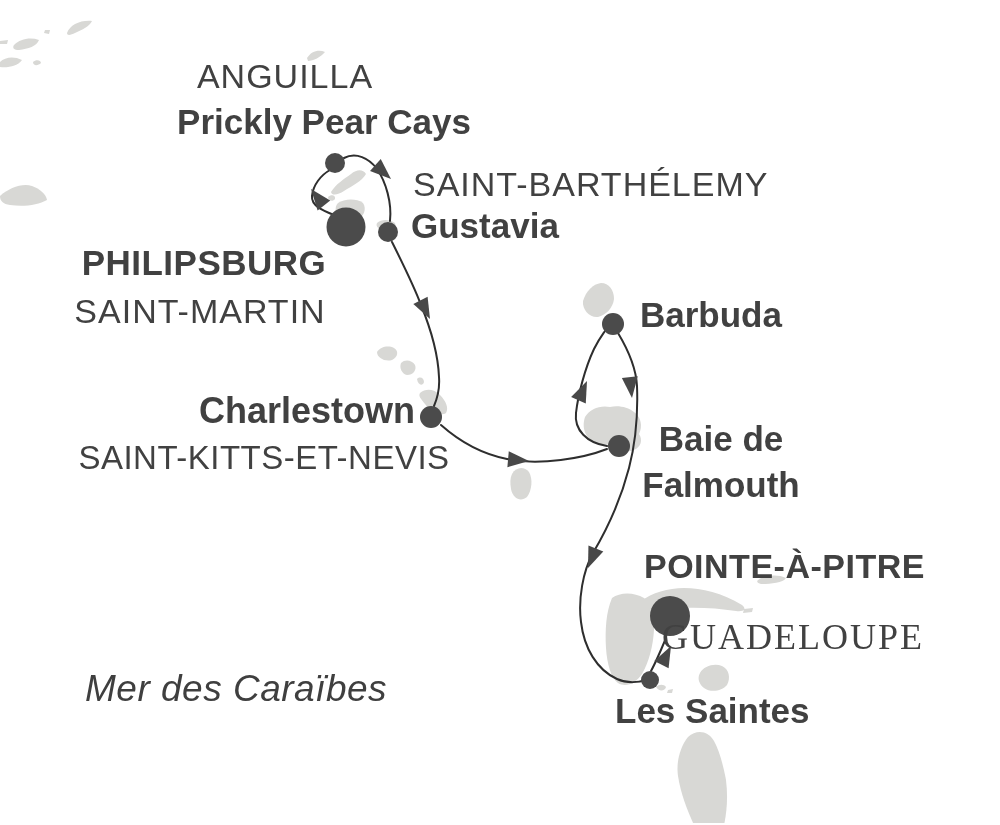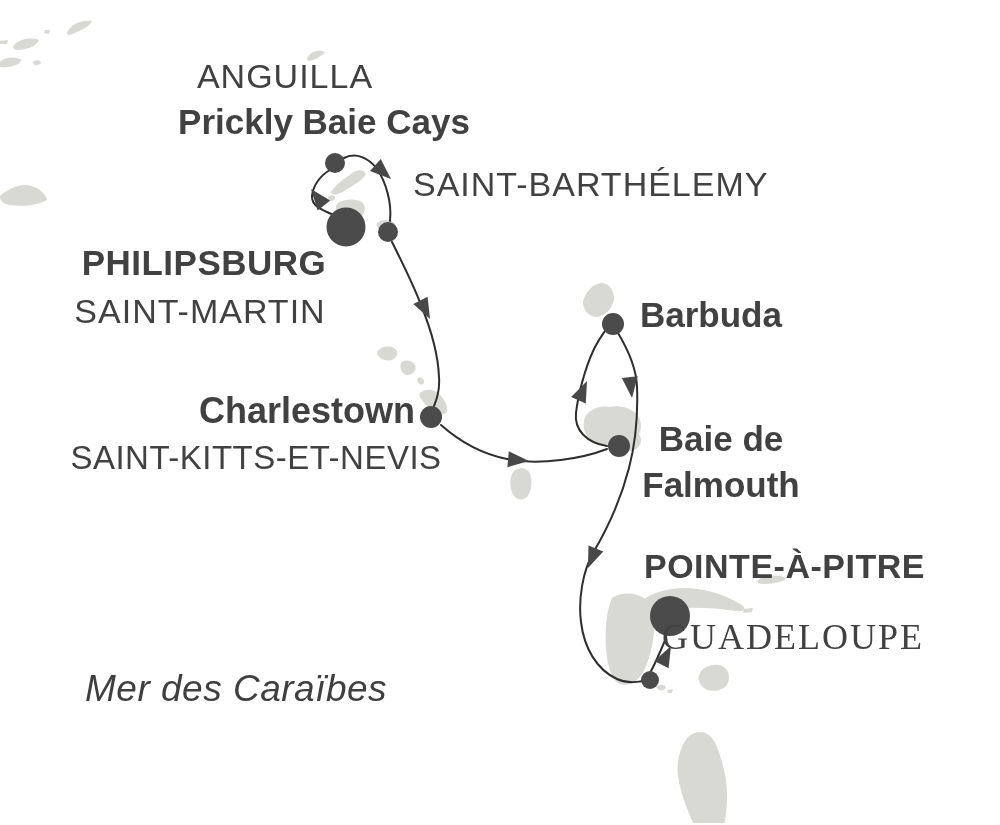--- a/index.html
+++ b/index.html
@@ -88,25 +88,27 @@
         <circle cx="388" cy="232" r="10" class="port-dot"></circle>
         <circle cx="431" cy="417" r="11" class="port-dot"></circle>
         <circle cx="619" cy="446" r="11" class="port-dot"></circle>
         <circle cx="613" cy="324" r="11" class="port-dot"></circle>
         <circle cx="650" cy="680" r="9" class="port-dot"></circle>
         <circle cx="670" cy="616" r="20" class="port-dot"></circle>
       </g>
   </svg>
 
   <div class="lbl caps" style="left:285px;top:76px;">ANGUILLA</div>
-  <div class="lbl port-name" style="left:324px;top:122px;">Prickly Baie Cays</div>
+  <div class="lbl port-name" style="left:324px;top:122px;">Prickly Pear Cays</div>
   <div class="lbl caps anchor-left" style="left:413px;top:184px;">SAINT-BARTHÉLEMY</div>
+  <div class="lbl port-name anchor-left" style="left:411px;top:226px;">Gustavia</div>
   <div class="lbl caps-bold" style="left:204px;top:263px;font-size:35px;">PHILIPSBURG</div>
   <div class="lbl caps" style="left:200px;top:311px;text-align:center;">SAINT-MARTIN</div>
   <div class="lbl port-name anchor-left" style="left:640px;top:315px;">Barbuda</div>
   <div class="lbl port-name" style="left:307px;top:411px;font-size:36px;">Charlestown</div>
-  <div class="lbl caps" style="left:256px;top:458px;font-size:33px;letter-spacing:.5px;text-align:right;">SAINT-KITTS-ET-NEVIS</div>
+  <div class="lbl caps" style="left:264px;top:458px;font-size:33px;letter-spacing:.5px;text-align:right;">SAINT-KITTS-ET-NEVIS</div>
   <div class="lbl port-name two-line" style="left:721px;top:462px;line-height:46px;">Baie de
 Falmouth</div>
   <div class="lbl caps-bold anchor-left" style="left:644px;top:566px;">POINTE-À-PITRE</div>
   <div class="lbl caps anchor-left" style="left:662px;top:637px;font-size:36px;letter-spacing:2px;font-family:Liberation Serif, serif;">GUADELOUPE</div>
+  <div class="lbl port-name anchor-left" style="left:615px;top:711px;">Les Saintes</div>
   <div class="lbl sea anchor-left" style="left:72px;top:689px;">Mer des Caraïbes</div>
 </div>
 
 </body></html>

